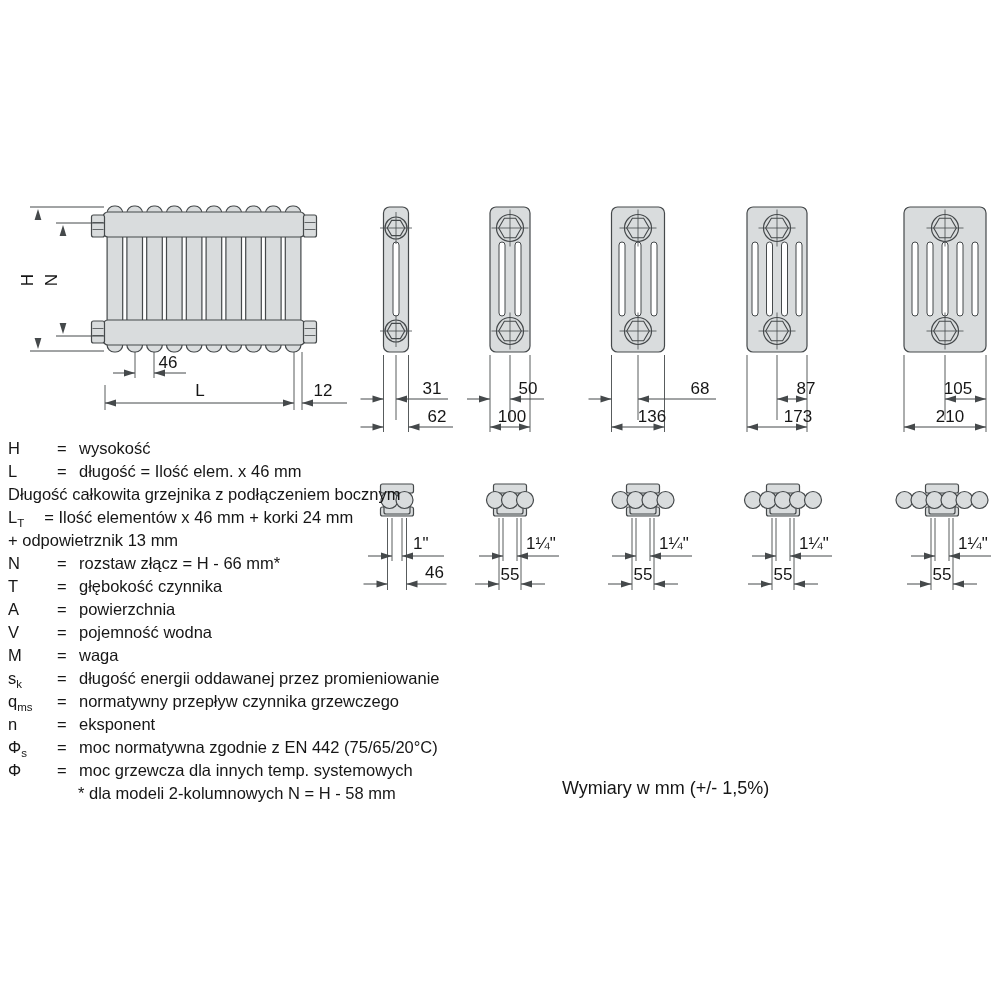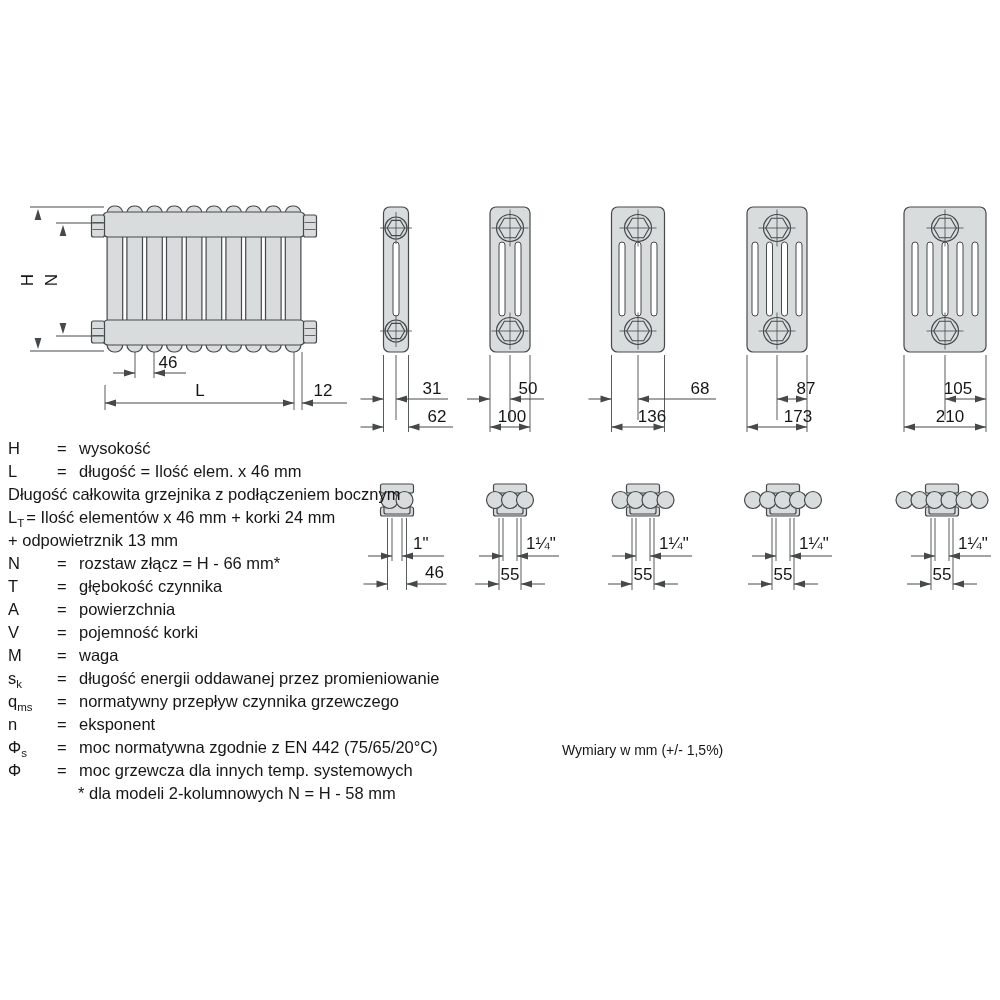--- a/index.html
+++ b/index.html
@@ -5,23 +5,23 @@
   html,body{margin:0;padding:0;background:#ffffff;}
   .page{position:relative;width:1000px;height:1000px;background:#fff;overflow:hidden;
         font-family:"Liberation Sans",sans-serif;color:#161616;}
   #d{position:absolute;left:0;top:0;}
   .legend{position:absolute;left:8px;top:437px;width:480px;font-size:16.5px;line-height:23px;}
   .lrow{display:flex;height:23px;white-space:nowrap;}
   .lrow .sym{width:49px;flex:none;}
   .lrow .eq{width:22px;flex:none;}
   .lrow.wide{display:block;}
   .lrow sub{font-size:11.5px;line-height:0;}
-  .ltdef{margin-left:2px;}
+  .ltdef{margin-left:20px;}
   .foot{padding-left:70px;}
-  .units{position:absolute;left:562px;top:742px;font-size:14px;white-space:nowrap;}
+  .units{position:absolute;left:562px;top:778px;font-size:18px;white-space:nowrap;}
 </style>
 </head>
 <body>
 
 <div class="page">
 
   <svg id="d" width="1000" height="1000">
       <rect x="107.1" y="206" width="15.6" height="146" rx="7" ry="7" fill="#d9dcdd" stroke="#45494b" stroke-width="1.2"></rect>
       <rect x="126.89999999999999" y="206" width="15.6" height="146" rx="7" ry="7" fill="#d9dcdd" stroke="#45494b" stroke-width="1.2"></rect>
       <rect x="146.7" y="206" width="15.6" height="146" rx="7" ry="7" fill="#d9dcdd" stroke="#45494b" stroke-width="1.2"></rect>
@@ -324,21 +324,21 @@
         <span class="def">głębokość czynnika</span>
       </div>
     <div class="lrow">
         <span class="sym">A</span>
         <span class="eq">=</span>
         <span class="def">powierzchnia</span>
       </div>
     <div class="lrow">
         <span class="sym">V</span>
         <span class="eq">=</span>
-        <span class="def">pojemność korki</span>
+        <span class="def">pojemność wodna</span>
       </div>
     <div class="lrow">
         <span class="sym">M</span>
         <span class="eq">=</span>
         <span class="def">waga</span>
       </div>
     <div class="lrow">
         <span class="sym"><span>s</span><sub>k</sub></span>
         <span class="eq">=</span>
         <span class="def">długość energii oddawanej przez promieniowanie</span>

